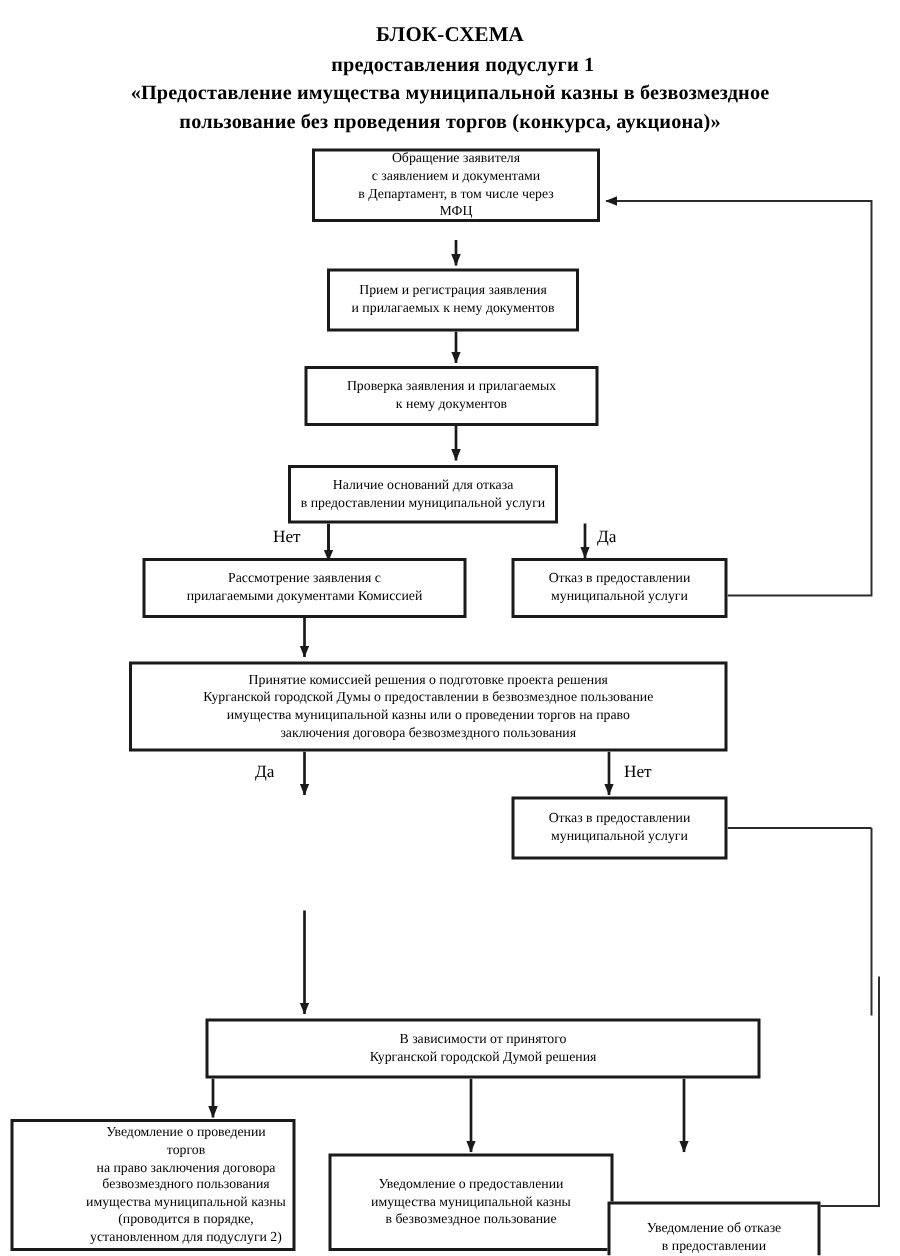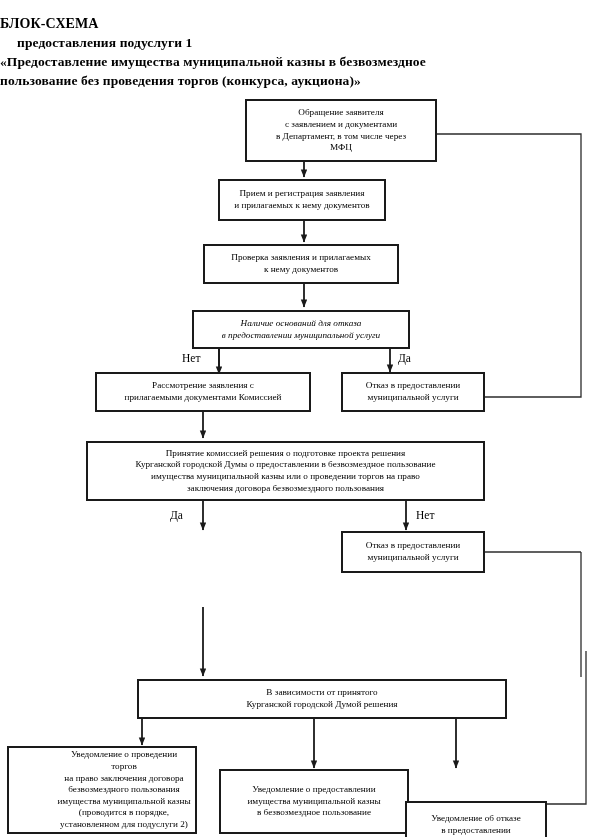--- a/index.html
+++ b/index.html
@@ -27,21 +27,21 @@
     height: 837px;
     pointer-events: none;
   }
 
   
   .title-block {
     position: absolute;
     left: 0;
     top: 14px;
     width: 600px;
-    text-align: left;
+    text-align: center;
     font-weight: bold;
     font-size: 13.5px;
     line-height: 19px;
     letter-spacing: 0.1px;
   }
   .title-line-1 { font-size: 14px; }
   .title-line-2 { font-size: 13.5px; margin-left: 17px; }
   .title-line-3 { font-size: 13.5px; }
 
   
@@ -122,38 +122,38 @@
       <path d="M485,397 L581,397 L581,134 L404,134" marker-end="url(#arrow-left)"></path>
 
       <path d="M485,552 L581,552"></path>
 
       <path d="M581,552 L581,677"></path>
 
       <path d="M586,651 L586,804 L527,804"></path>
     </g>
   </svg>
 
-  <div class="node" style="left:208px; top:99px; width:192px; height:63px;margin-left:37px;">
+  <div class="node" style="left:208px; top:99px; width:192px; height:49px;">
     <span>Обращение заявителя
 с заявлением и документами
 в Департамент, в том числе через
 МФЦ</span>
   </div>
 
   <div class="node" style="left:218px; top:179px; width:168px; height:42px;">
     <span>Прием и регистрация заявления
 и прилагаемых к нему документов</span>
   </div>
 
   <div class="node" style="left:203px; top:244px; width:196px; height:40px;">
     <span>Проверка заявления и прилагаемых
 к нему документов</span>
   </div>
 
-  <div class="node" style="left:192px; top:310px; width:218px; height:39px;font-style:italic;">
+  <div class="node" style="left:192px; top:310px; width:180px; height:39px;">
     <span>Наличие оснований для отказа
 в предоставлении муниципальной услуги</span>
   </div>
 
   <div class="branch-label" style="left:182px; top:352px;">
     <span>Нет</span>
   </div>
 
   <div class="branch-label" style="left:398px; top:352px;">
     <span>Да</span>

